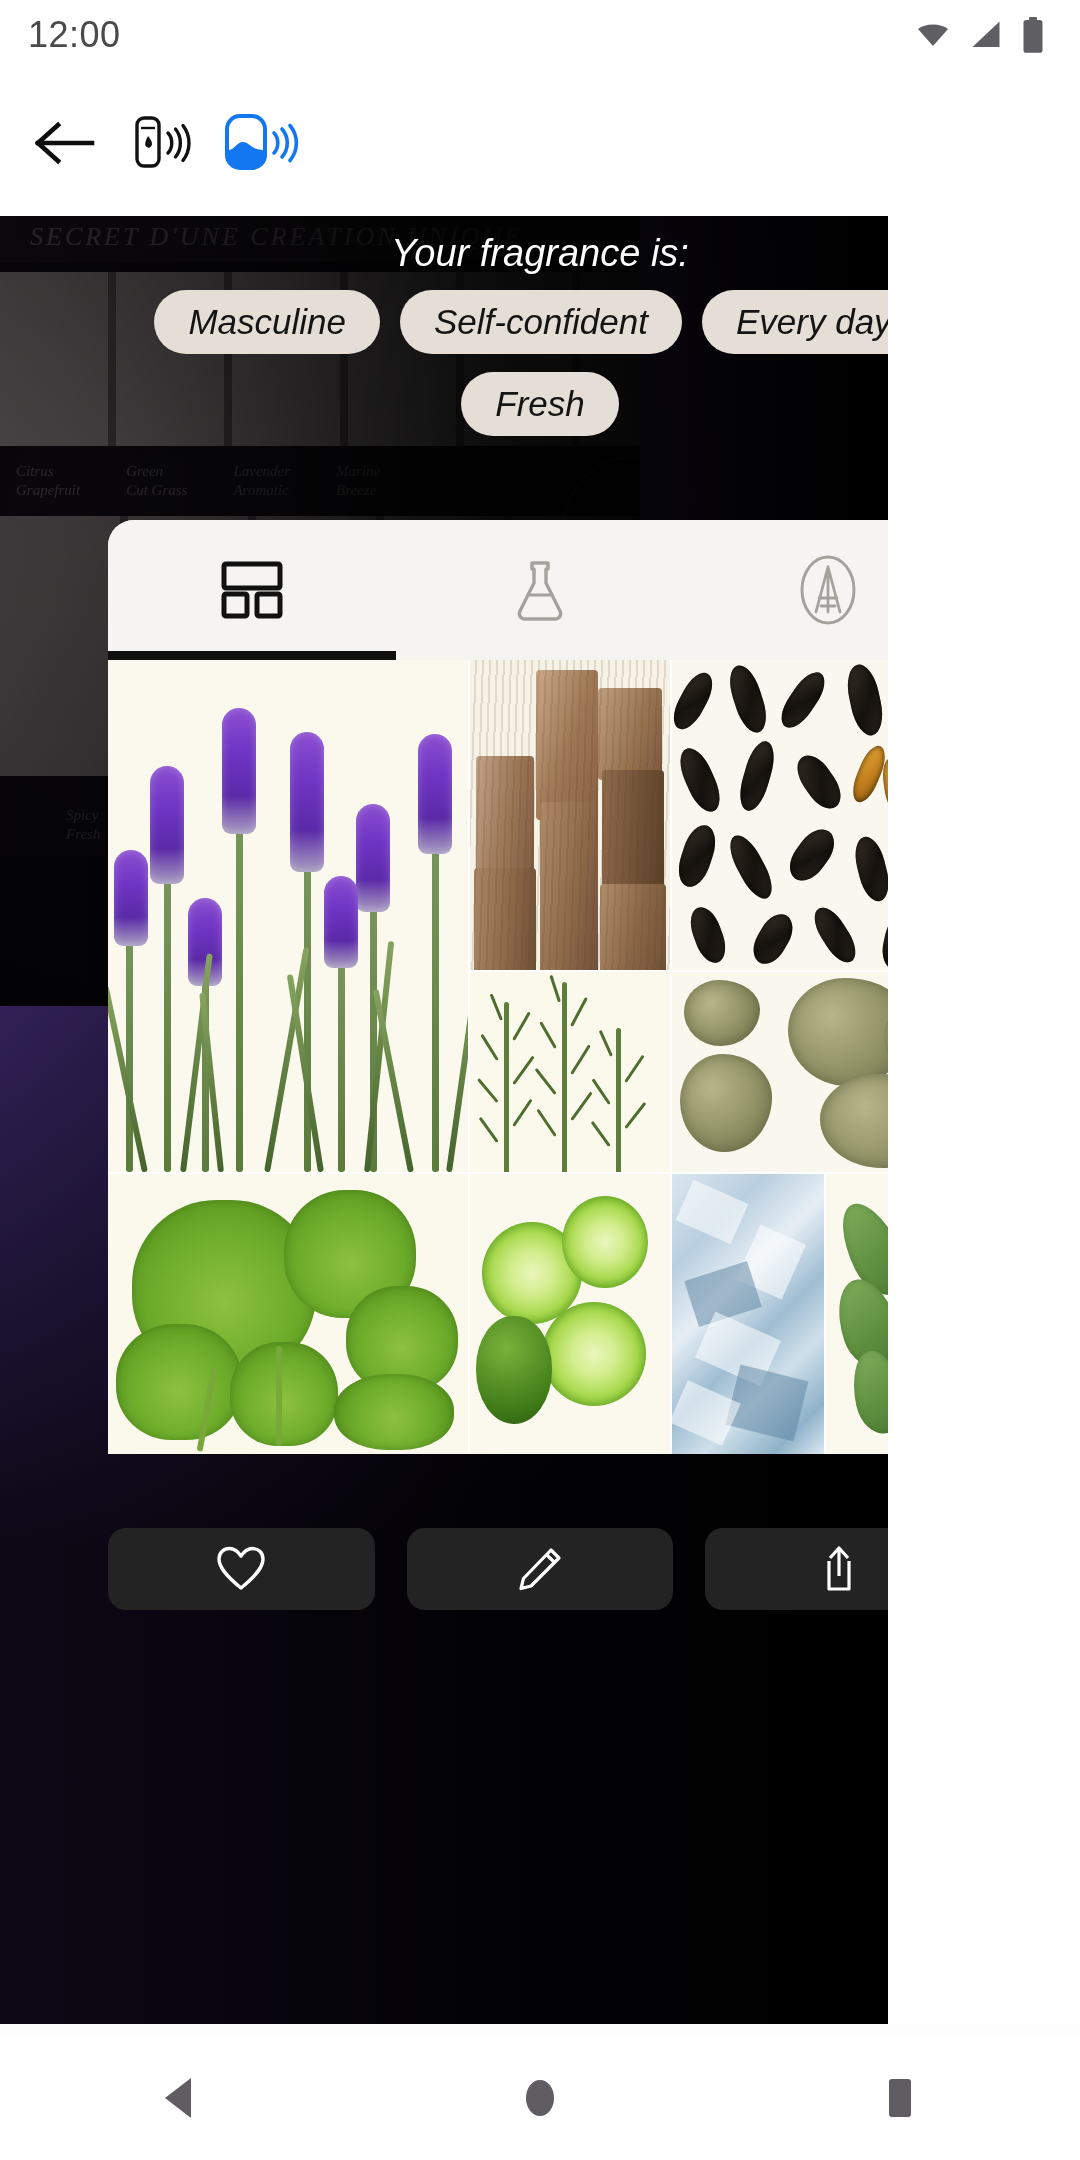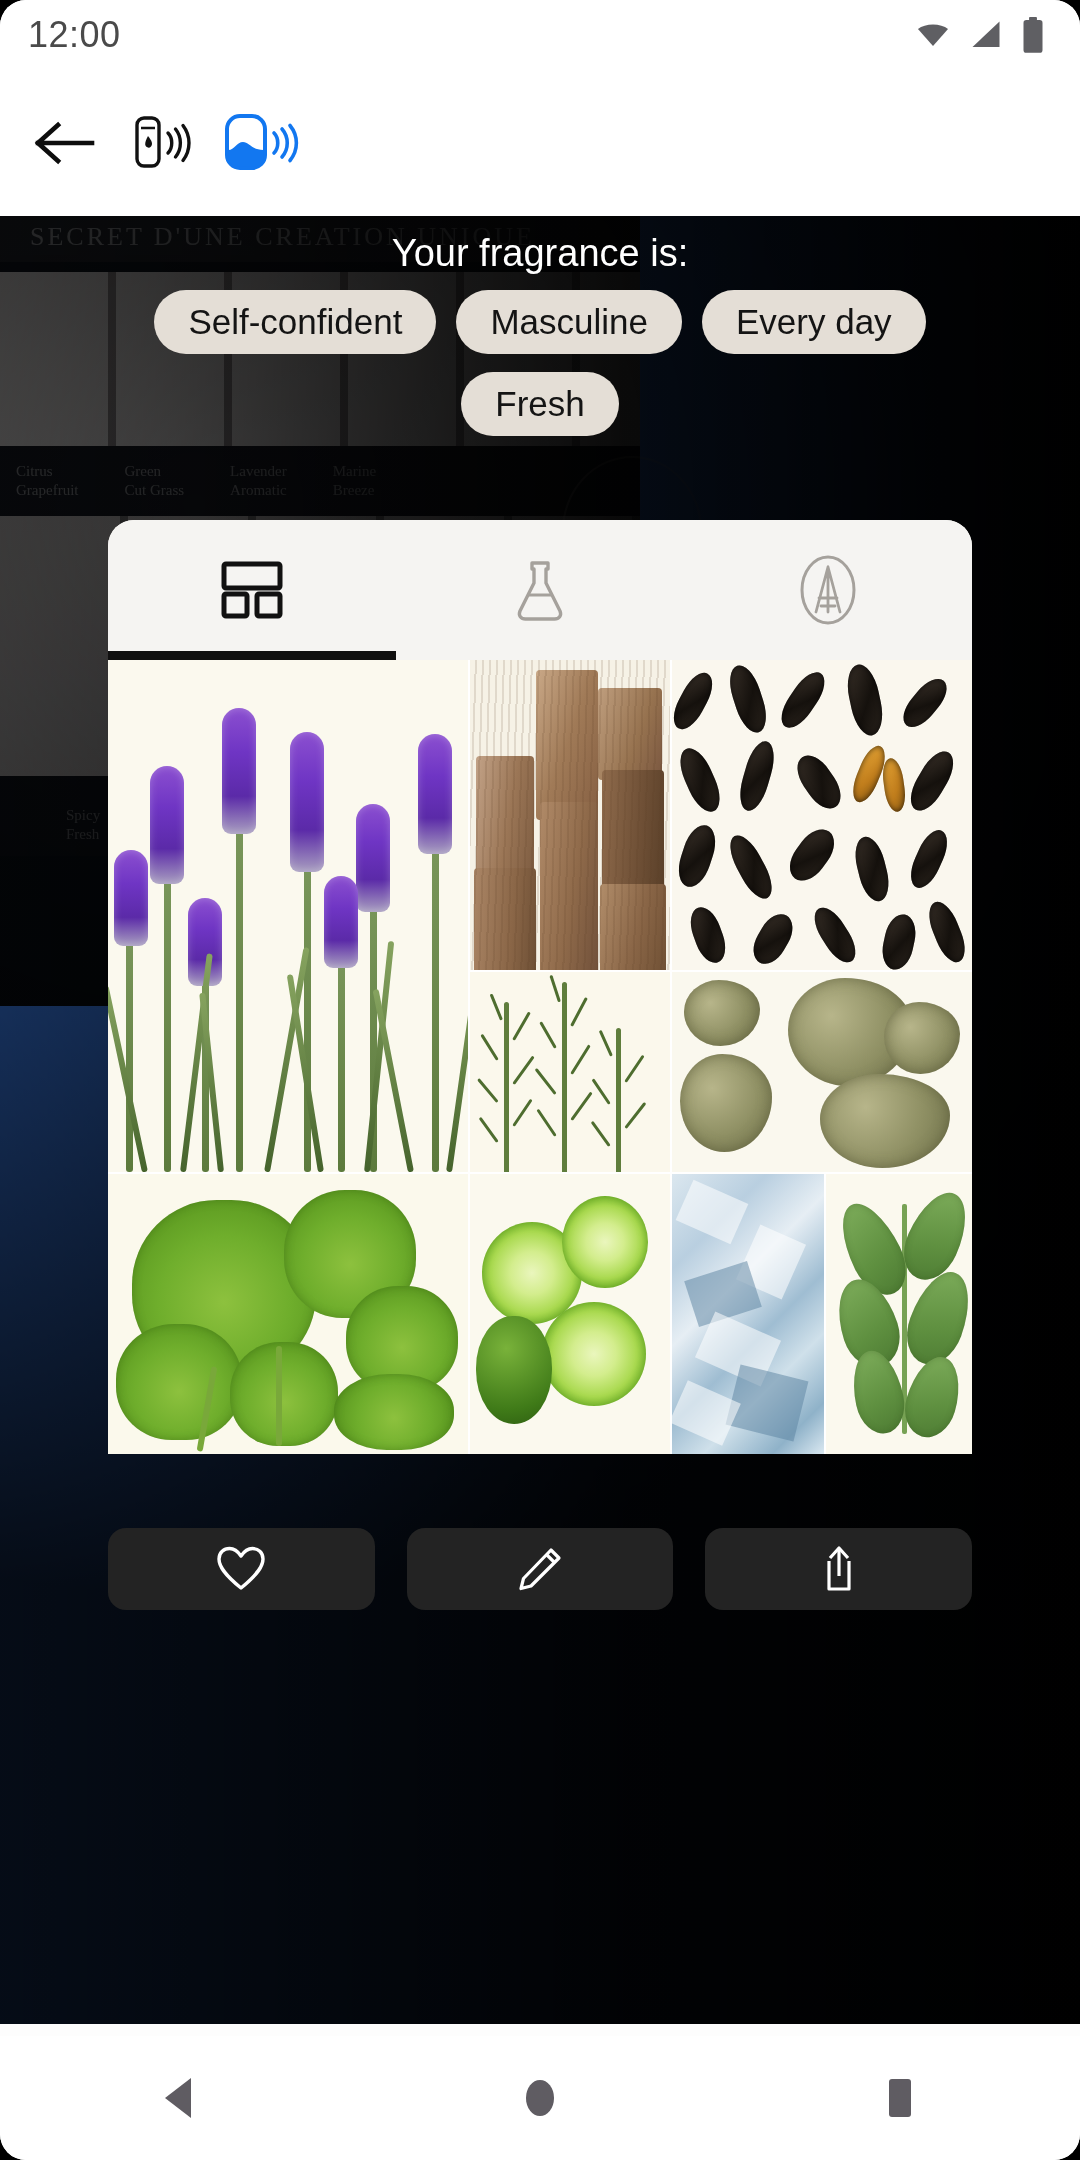--- a/index.html
+++ b/index.html
@@ -11,21 +11,20 @@
     font-family: "Liberation Sans", sans-serif;
     overflow: hidden;
   }
 
   .phone {
     position: relative;
     width: 1080px;
     height: 2160px;
     background: #ffffff;
     overflow: hidden;
-    border-radius: 26px;
   }
 
   
   .statusbar {
     position: absolute;
     top: 0; left: 0;
     width: 1080px; height: 70px;
     background: #ffffff;
     display: flex;
     align-items: center;
@@ -73,23 +72,24 @@
     align-items: center;
     gap: 26px;
     padding-right: 36px;
   }
   .appbar-icon { cursor: pointer; display: block; }
 
   
   .stage {
     position: absolute;
     top: 216px; left: 0;
-    width: 1080px; height: 1808px;
-    background: #3b82f6;
+    width: 888px; height: 1808px;
+    background: #8b5cf6;
     overflow: hidden;
+    font-style: italic;
   }
 
   
   .bg-photo {
     position: absolute;
     top: 0; left: 0;
     width: 640px; height: 790px;
     background:
       linear-gradient(to bottom,
         #1b1713 0px, #1b1713 46px,
@@ -534,22 +534,22 @@
         <div>Spicy<br>Warm</div>
       </div>
     </div>
     <div class="bg-circle"></div>
     <div class="bg-wood-a"></div>
     <div class="bg-wood-b"></div>
     <div class="bg-vignette"></div>
 
     <div class="result-head">Your fragrance is:</div>
     <div class="chips">
+      <div class="chip">Masculine</div>
       <div class="chip">Self-confident</div>
-      <div class="chip">Masculine</div>
       <div class="chip">Every day</div>
       <div class="chip">Fresh</div>
     </div>
 
     <div class="card">
 
       <div class="tabs">
         <div class="tab">
           <svg width="62" height="58" viewBox="0 0 62 58">
             <rect x="3" y="3" width="56" height="24" rx="2" fill="none" stroke="#111" stroke-width="5"></rect>

